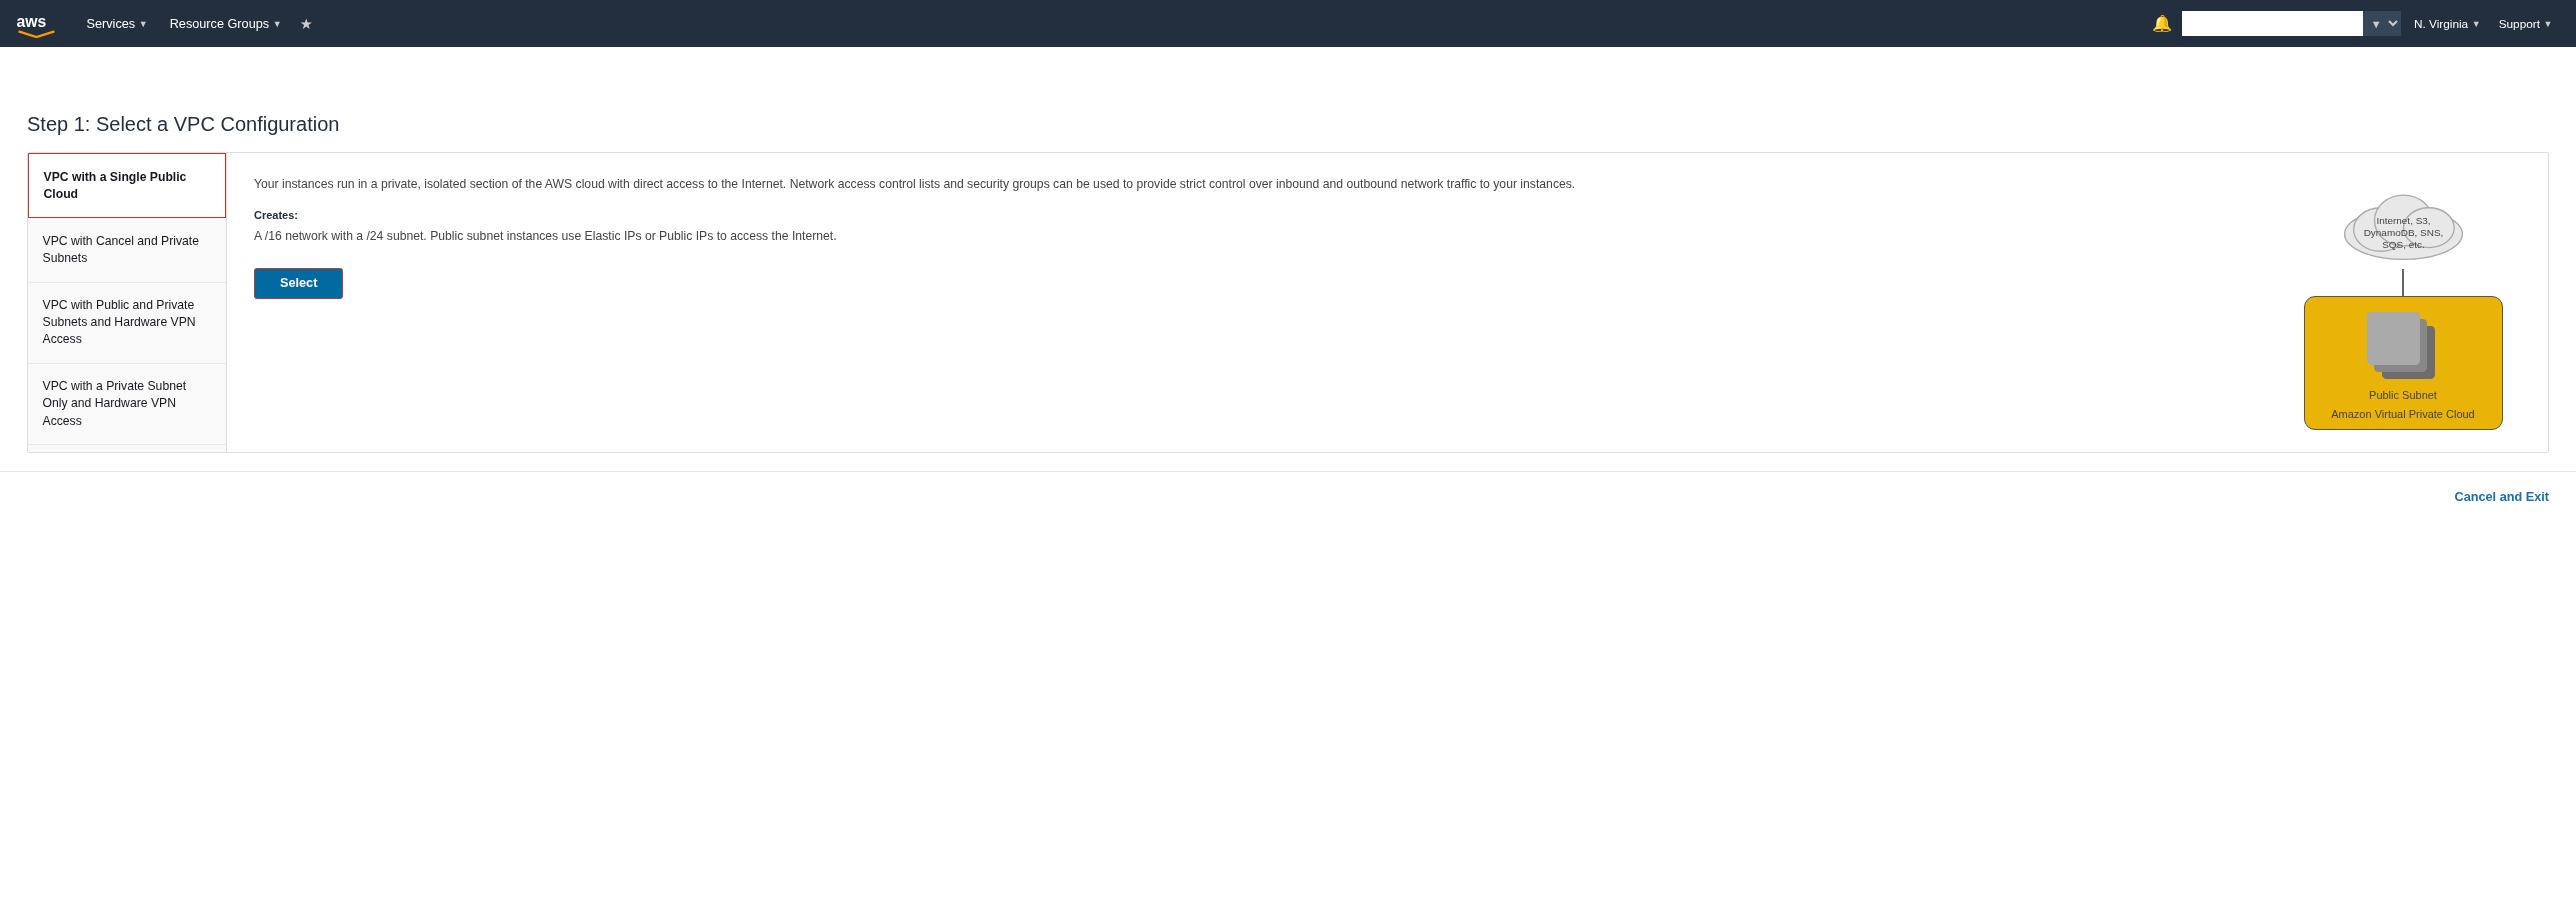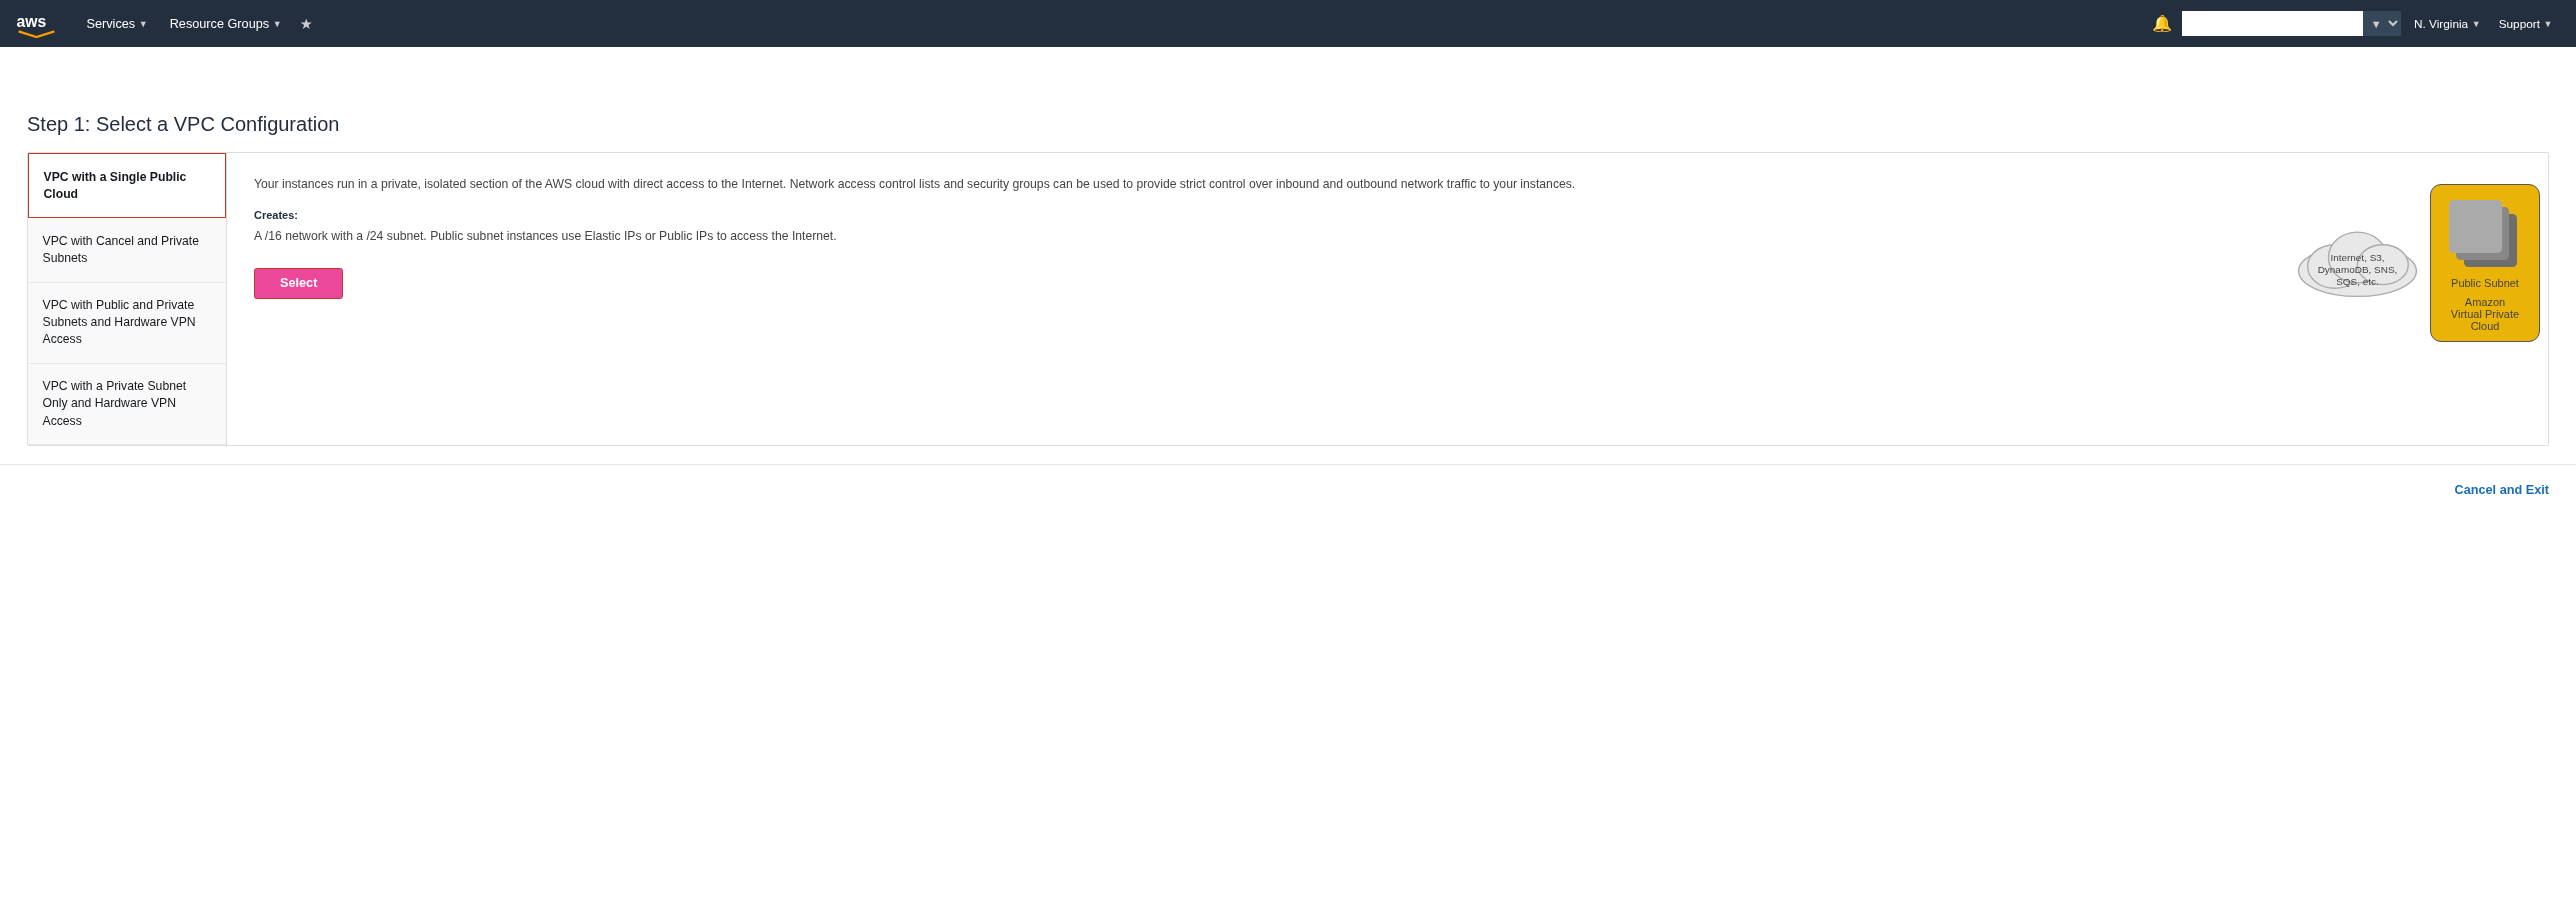--- a/index.html
+++ b/index.html
@@ -163,37 +163,37 @@
     .content-creates-text {
       font-size: 12.2px;
       color: #444;
       line-height: 1.6;
       margin-bottom: 22px;
     }
     .select-button-wrap {
       display: flex;
     }
     .select-button {
-      background: #ec4899;
+      background: #0369a1;
       color: #fff;
       border: 1.8px solid #c0392b;
       border-radius: 2.7px;
       padding: 7.2px 25px;
       font-size: 12.7px;
       font-weight: 600;
       cursor: pointer;
       outline: none;
     }
 
     
     .diagram-area {
       width: 236px;
       flex-shrink: 0;
       display: flex;
-      flex-direction: row;
+      flex-direction: column;
       align-items: center;
       padding-top: 9px;
     }
     .connector-line {
       width: 1.8px;
       height: 27px;
       background: #666;
       margin: 0 auto;
     }
 

